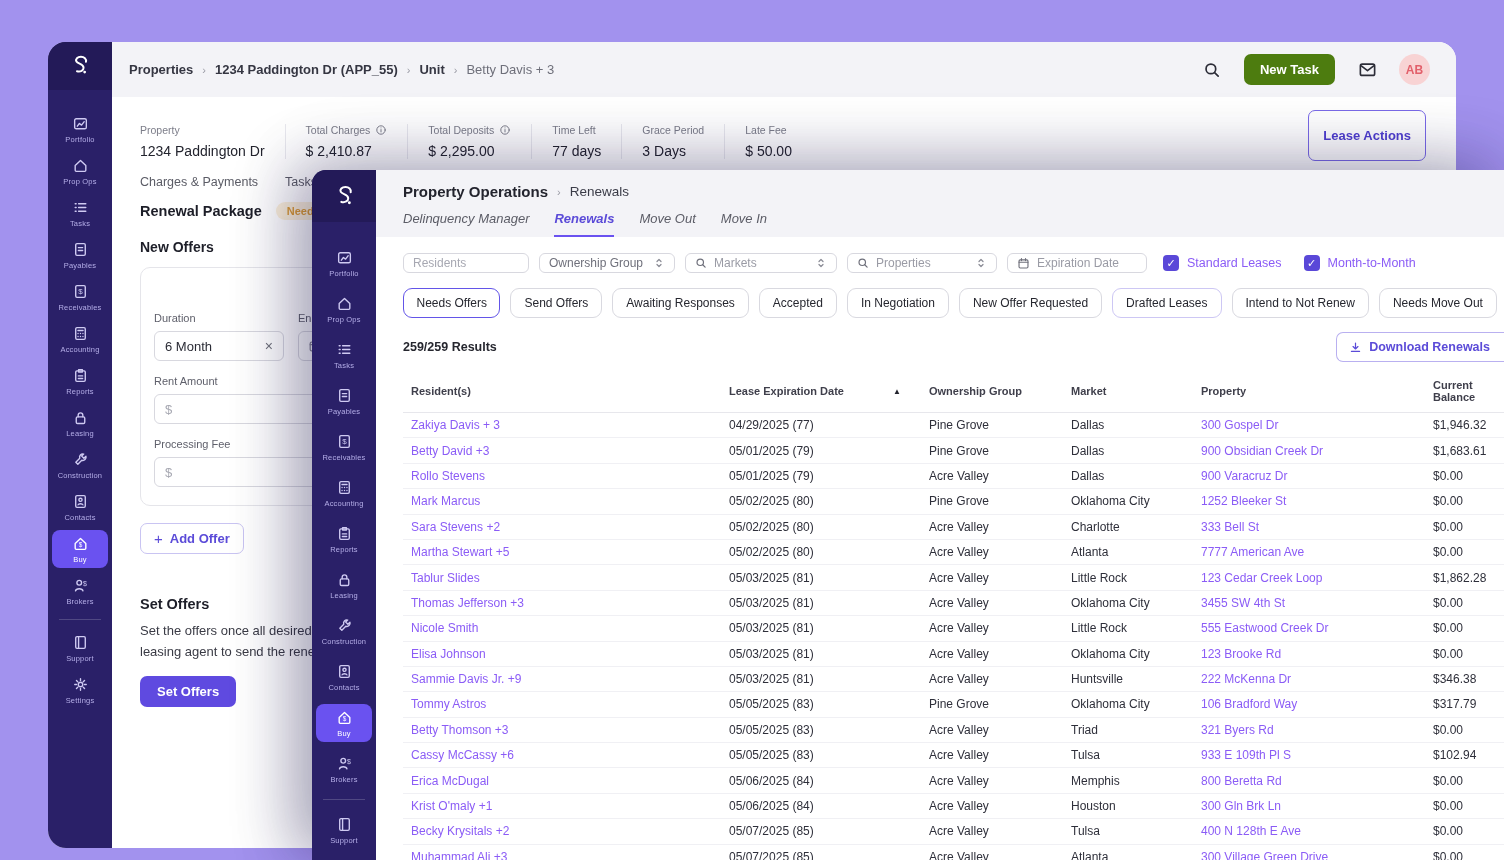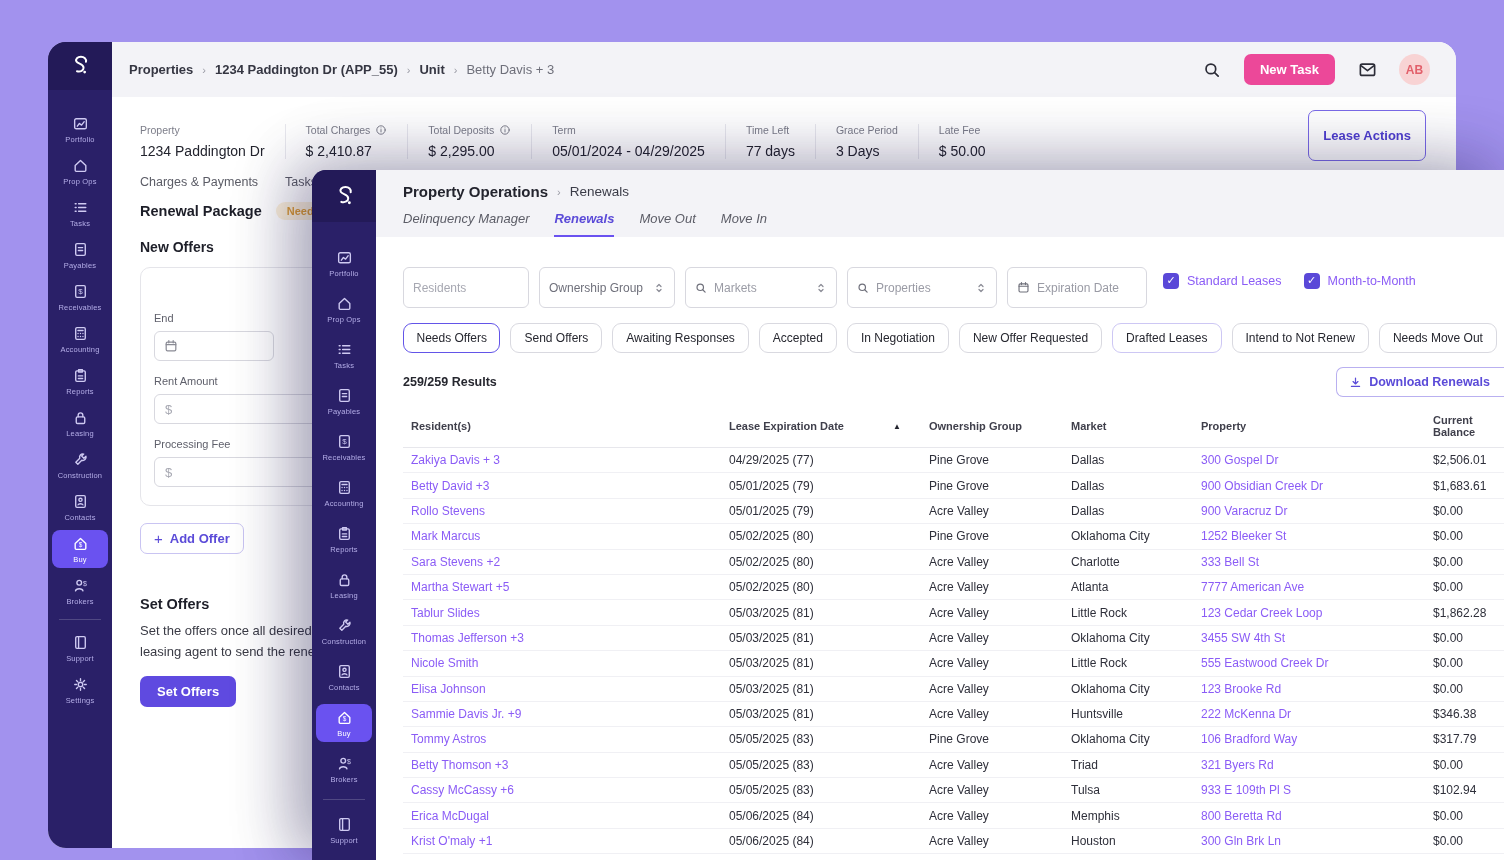--- a/index.html
+++ b/index.html
@@ -28,21 +28,21 @@
 
   
   .topbar { height:55px; background:#f3f3f7; display:flex; align-items:center; padding:0 26px 0 17px; flex:none; }
   .crumbs { display:flex; align-items:center; gap:9px; font-size:13px; }
   .crumb { color:#353642; font-weight:600; }
   .crumb.last { color:#6e6f7a; font-weight:400; }
   .crumb-sep { color:#9a9ba5; font-size:11px; }
   .topbar-actions { margin-left:auto; display:flex; align-items:center; gap:16px; }
   .icon-btn { width:32px; height:32px; border-radius:50%; display:flex; align-items:center; justify-content:center;
     color:#2c2d38; background:transparent; border:none; cursor:pointer; }
-  .btn-primary { background:#ec4899; color:#fff; border:none; border-radius:7px; padding:8px 16px;
+  .btn-primary { background:#4d7c0f; color:#fff; border:none; border-radius:7px; padding:8px 16px;
     font-size:13px; font-weight:600; cursor:pointer; font-family:inherit; }
   .avatar { width:31px; height:31px; border-radius:50%; background:#f8d3d4; color:#e2606b;
     font-size:12px; font-weight:700; display:flex; align-items:center; justify-content:center;text-align:right; }
 
   
   .lease-page { flex:1; background:#fff; position:relative; padding:16px 30px 0 28px; }
   .title-row { display:flex; align-items:center; gap:12px; }
   .page-title { font-size:21px; font-weight:700; color:#191a23; }
   .occupants { display:flex; align-items:center; gap:4px; color:#191a23; font-weight:700; font-size:17px; }
   .occupants .icn { color:#55566a; }
@@ -97,22 +97,22 @@
   .panel-crumbs { display:flex; align-items:center; gap:9px; }
   .panel-crumbs .root { font-size:15px; font-weight:700; color:#23242e; }
   .panel-crumbs .sep { color:#9a9ba5; font-size:11px; }
   .panel-crumbs .leaf { font-size:13.5px; color:#3b3c48; }
   .panel-tabs { margin-top:11px; display:flex; gap:25px; }
   .p-tab { font-size:13px; color:#5b5c66; padding-bottom:9px; cursor:pointer; border-bottom:2.5px solid transparent;font-style:italic; }
   .p-tab.active { color:#5b4bd8; font-weight:600; border-bottom-color:#6a52f0; }
 
   .panel-body { flex:1; background:#fff; padding:16px 0 0 27px; display:flex; flex-direction:column; min-width:0; overflow:hidden; }
   .filters-row { display:flex; align-items:center; gap:10px; flex:none; }
-  .f-box { height:41px; border:1px solid #d8d8df; border-radius:6px; background:#fff; display:flex; align-items:center;
-    padding:0 9px; gap:7px; font-size:12px; color:#6f707b; cursor:pointer;margin-top:14px; }
+  .f-box { height:20px; border:1px solid #d8d8df; border-radius:6px; background:#fff; display:flex; align-items:center;
+    padding:0 9px; gap:7px; font-size:12px; color:#6f707b; cursor:pointer; }
   .f-box .ph { color:#9a9ba5; }
   .f-box .chev { margin-left:auto; color:#8a8b95; }
   input.f-box { color:#2a2b35; font-family:inherit; }
   input.f-box::placeholder { color:#a7a8b2; }
   .chk-group { display:flex; align-items:center; gap:8px; margin-left:6px; cursor:pointer; }
   .chk { width:16px; height:16px; border-radius:4px; background:#5a48d8; color:#fff; font-size:11px;
     display:flex; align-items:center; justify-content:center; }
   .chk-label { font-size:12.5px; color:#8b5cf6; }
 
   .chips-row { margin-top:15px; display:flex; gap:10px; flex:none; }
@@ -294,24 +294,20 @@
             <div class="info-value">$ 2,410.87</div>
           </div>
           <div class="info-col">
             <div class="info-label">Total Deposits<svg class="icn" width="12" height="12" viewBox="0 0 16 16" fill="none" stroke="currentColor" stroke-width="1.3" stroke-linecap="round">
                 <circle cx="8" cy="8" r="5.6"></circle>
                 <path d="M8 7.4v3.2M8 5.2h.01"></path>
               </svg></div>
             <div class="info-value">$ 2,295.00</div>
           </div>
           <div class="info-col">
-            <div class="info-label">Term</div>
-            <div class="info-value">05/01/2024 - 04/29/2025</div>
-          </div>
-          <div class="info-col">
             <div class="info-label">Time Left</div>
             <div class="info-value">77 days</div>
           </div>
           <div class="info-col">
             <div class="info-label">Grace Period</div>
             <div class="info-value">3 Days</div>
           </div>
           <div class="info-col">
             <div class="info-label">Late Fee</div>
             <div class="info-value">$ 50.00</div>
@@ -326,20 +322,27 @@
 
       <div class="renewal-row">
         <span class="section-title">Renewal Package</span>
         <span class="badge-warn">Needs Offers</span>
       </div>
 
       <div class="new-offers-title">New Offers</div>
 
       <div class="offer-card">
         <div class="field-row">
+          <div class="field">
+            <div class="f-label">Duration</div>
+            <div class="sel-box">
+              <span>6 Month</span>
+              <span class="clear-x">×</span>
+            </div>
+          </div>
           <div class="field">
             <div class="f-label">End</div>
             <div class="date-box">
               <svg class="icn" width="14" height="14" viewBox="0 0 16 16" fill="none" stroke="currentColor" stroke-width="1.4" stroke-linecap="round">
                   <rect x="2.5" y="3.5" width="11" height="10" rx="1.5"></rect>
                   <path d="M2.5 6.5h11M5.5 1.8v2.6M10.5 1.8v2.6"></path>
                 </svg>
             </div>
           </div>
         </div>
@@ -569,21 +572,21 @@
             <div class="th">Property</div>
             <div class="th">Current Balance</div>
           </div>
         <div id="tbl-body">
             <div class="tbl-row">
               <div class="td"><a>Zakiya Davis + 3</a></div>
               <div class="td">04/29/2025 (77)</div>
               <div class="td">Pine Grove</div>
               <div class="td">Dallas</div>
               <div class="td"><a>300 Gospel Dr</a></div>
-              <div class="td">$2,506.01</div>
+              <div class="td">$1,946.32</div>
             </div>
             <div class="tbl-row">
               <div class="td"><a>Betty David +3</a></div>
               <div class="td">05/01/2025 (79)</div>
               <div class="td">Pine Grove</div>
               <div class="td">Dallas</div>
               <div class="td"><a>900 Obsidian Creek Dr</a></div>
               <div class="td">$1,683.61</div>
             </div>
             <div class="tbl-row">

